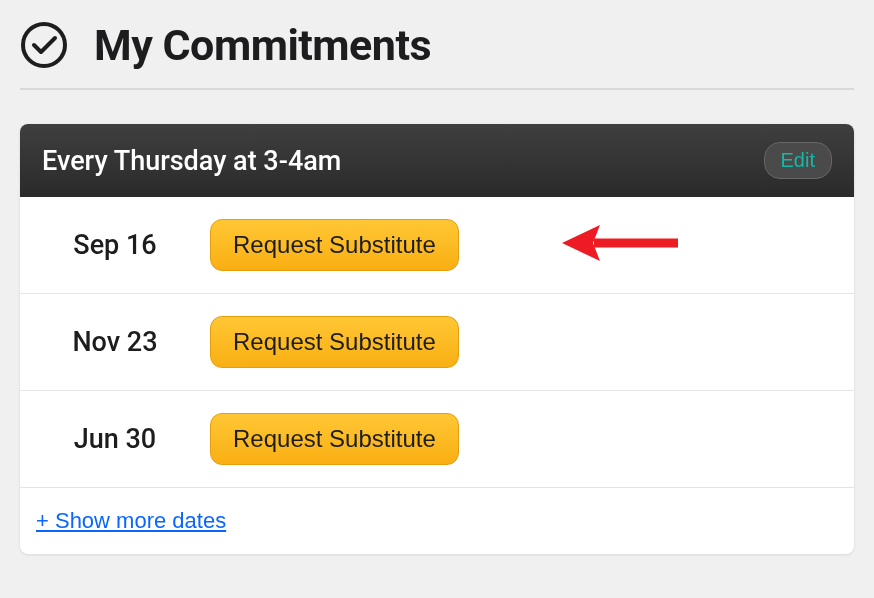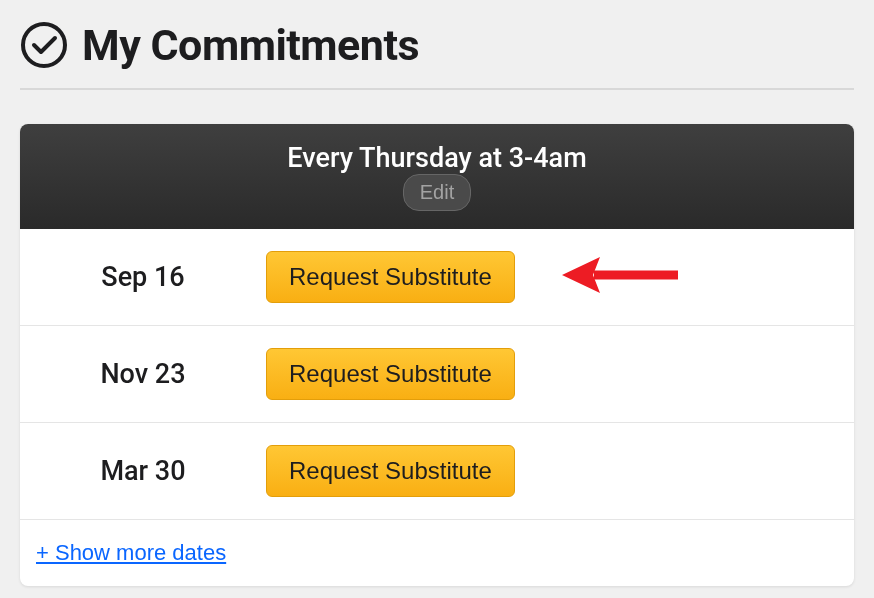--- a/index.html
+++ b/index.html
@@ -10,21 +10,21 @@
     body {
       font-family: -apple-system, BlinkMacSystemFont, "Segoe UI", Roboto, Helvetica, Arial, sans-serif;
       background: #f0f0f0;
       width: 874px;
       height: 598px;
       padding: 20px;
     }
     .header {
       display: flex;
       align-items: center;
-      gap: 14px;
+      gap: 26px;
       margin-bottom: 18px;
     }
     .check-icon {
       width: 48px;
       height: 48px;
       flex-shrink: 0;
     }
     .page-title {
       font-size: 43px;
       font-weight: 700;
@@ -42,56 +42,55 @@
       overflow: hidden;
       box-shadow: 0 1px 3px rgba(0,0,0,0.1);
     }
     .card-header {
       background: linear-gradient(to bottom, #3f3f3f, #2a2a2a);
       color: #fff;
       display: flex;
       justify-content: space-between;
       align-items: center;
       padding: 18px 22px;
-      flex-direction: column;
     }
     .card-header-title {
       font-size: 27px;
       font-weight: 500;
     }
     .edit-btn {
       background: #4a4a4a;
       border: 1px solid #666;
-      color: #a3a3a3;
+      color: #14b8a6;
       padding: 6px 16px;
       border-radius: 16px;
       font-size: 20px;
       font-weight: 500;
       cursor: pointer;
     }
     .row {
       display: flex;
       align-items: center;
       padding: 22px 0;
       border-bottom: 1px solid #e5e5e5;
       position: relative;
     }
     .row-date {
-      width: 246px;
+      width: 190px;
       text-align: center;
       font-size: 27px;
       font-weight: 500;
       color: #1d1d1f;
     }
     .request-btn {
       background: linear-gradient(to bottom, #ffc734, #f9af13);
       border: 1px solid #e39e0a;
       color: #1d1d1f;
       padding: 11px 22px;
-      border-radius: 6px;
+      border-radius: 12px;
       font-size: 24px;
       font-weight: 500;
       cursor: pointer;
       text-align: right;
     }
     .arrow {
       position: absolute;
       left: 540px;
       top: 50%;
       transform: translateY(-50%);
@@ -141,20 +140,20 @@
       </svg>
     </span>
   </div>
 
   <div class="row">
     <div class="row-date">Nov 23</div>
     <button class="request-btn">Request Substitute</button>
   </div>
 
   <div class="row">
-    <div class="row-date">Mar 30</div>
+    <div class="row-date">Jun 30</div>
     <button class="request-btn">Request Substitute</button>
   </div>
 
   <div class="footer">
     <button class="show-more">+ Show more dates</button>
   </div>
 </div>
 
 </body></html>

